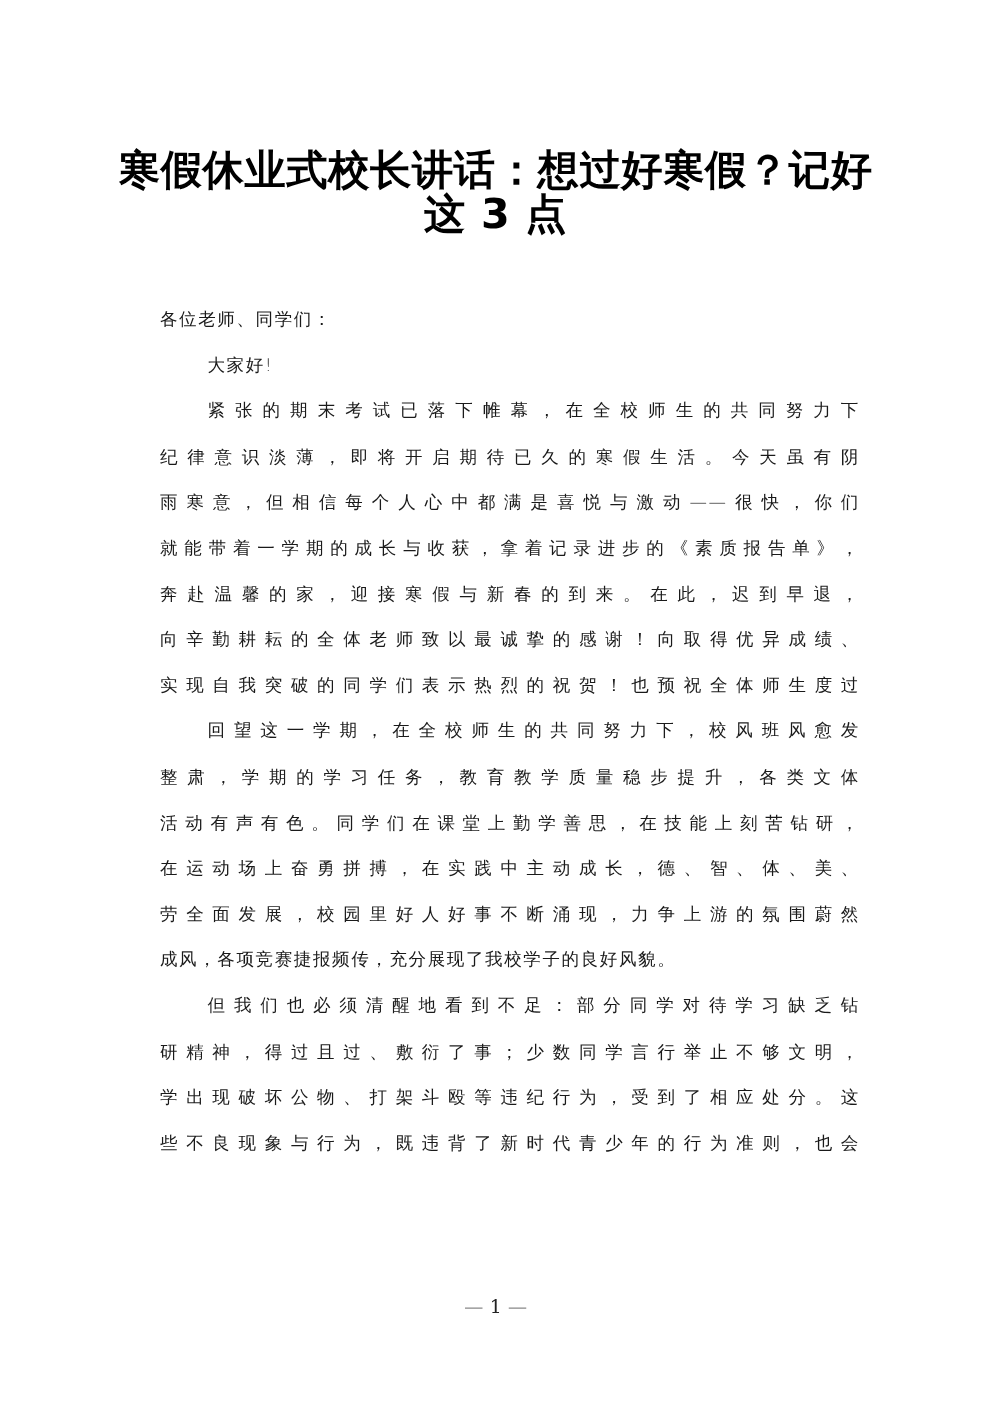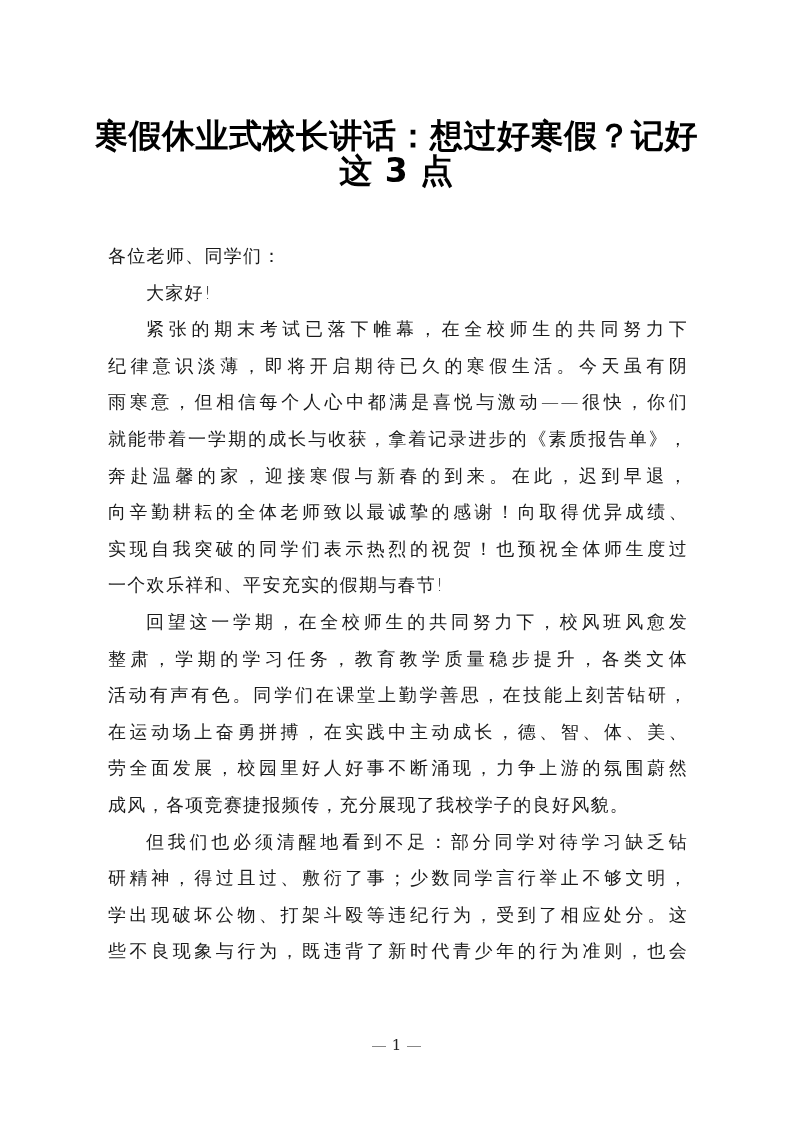--- a/index.html
+++ b/index.html
@@ -5,23 +5,23 @@
   html, body { margin: 0; padding: 0; background: #ffffff; }
   body { width: 793px; height: 1122px; position: relative; overflow: hidden;
          font-family: "DejaVu Serif", "Liberation Serif", serif; color: #111; }
   .page { position: absolute; left: 0; top: 0; width: 793px; height: 1122px; }
   .title { position: absolute; left: 90px; width: 613px; text-align: center;
            font-family: "DejaVu Sans", "Liberation Sans", sans-serif; font-weight: bold;
            font-size: 33px; line-height: 48px; letter-spacing: 0.5px; color: #000; }
   .title.l1 { top: 112px; }
   .title.l2 { top: 147px; }
   .body { position: absolute; left: 108px; top: 238px; width: 580px; }
-  .line { height: 36.6px; line-height: 36.6px; font-size: 18px; white-space: nowrap;
+  .line { height: 36.6px; line-height: 36.6px; font-size: 14px; white-space: nowrap;
           letter-spacing: 1.3px; color: #1a1a1a; font-family: "DejaVu Sans", "Liberation Sans", sans-serif;
-          font-weight: 300; }
+          font-weight: 300; margin-left: 20px; }
   .line.just { text-align: justify; text-align-last: justify; }
   .line.indent { padding-left: 38px; }
   .footer { position: absolute; top: 1036px; left: 0; width: 793px; text-align: center;
             font-size: 15px; color: #222; font-family: "DejaVu Serif", "Liberation Serif", serif; }
   .footer .dash { display: inline-block; width: 14px; height: 1px; background: #888;
                   vertical-align: middle; margin: 0 6px; }
 </style>
 </head>
 <body>
 
@@ -32,21 +32,20 @@
   <div class="body" id="body">
       <div class="line">各位老师、同学们：</div>
       <div class="line indent">大家好!</div>
       <div class="line indent just">紧张的期末考试已落下帷幕，在全校师生的共同努力下</div>
       <div class="line just">纪律意识淡薄，即将开启期待已久的寒假生活。今天虽有阴</div>
       <div class="line just">雨寒意，但相信每个人心中都满是喜悦与激动——很快，你们</div>
       <div class="line just">就能带着一学期的成长与收获，拿着记录进步的《素质报告单》，</div>
       <div class="line just">奔赴温馨的家，迎接寒假与新春的到来。在此，迟到早退，</div>
       <div class="line just">向辛勤耕耘的全体老师致以最诚挚的感谢！向取得优异成绩、</div>
       <div class="line just">实现自我突破的同学们表示热烈的祝贺！也预祝全体师生度过</div>
-      <div class="line">一个欢乐祥和、平安充实的假期与春节!</div>
       <div class="line indent just">回望这一学期，在全校师生的共同努力下，校风班风愈发</div>
       <div class="line just">整肃，学期的学习任务，教育教学质量稳步提升，各类文体</div>
       <div class="line just">活动有声有色。同学们在课堂上勤学善思，在技能上刻苦钻研，</div>
       <div class="line just">在运动场上奋勇拼搏，在实践中主动成长，德、智、体、美、</div>
       <div class="line just">劳全面发展，校园里好人好事不断涌现，力争上游的氛围蔚然</div>
       <div class="line">成风，各项竞赛捷报频传，充分展现了我校学子的良好风貌。</div>
       <div class="line indent just">但我们也必须清醒地看到不足：部分同学对待学习缺乏钻</div>
       <div class="line just">研精神，得过且过、敷衍了事；少数同学言行举止不够文明，</div>
       <div class="line just">学出现破坏公物、打架斗殴等违纪行为，受到了相应处分。这</div>
       <div class="line just">些不良现象与行为，既违背了新时代青少年的行为准则，也会</div>

